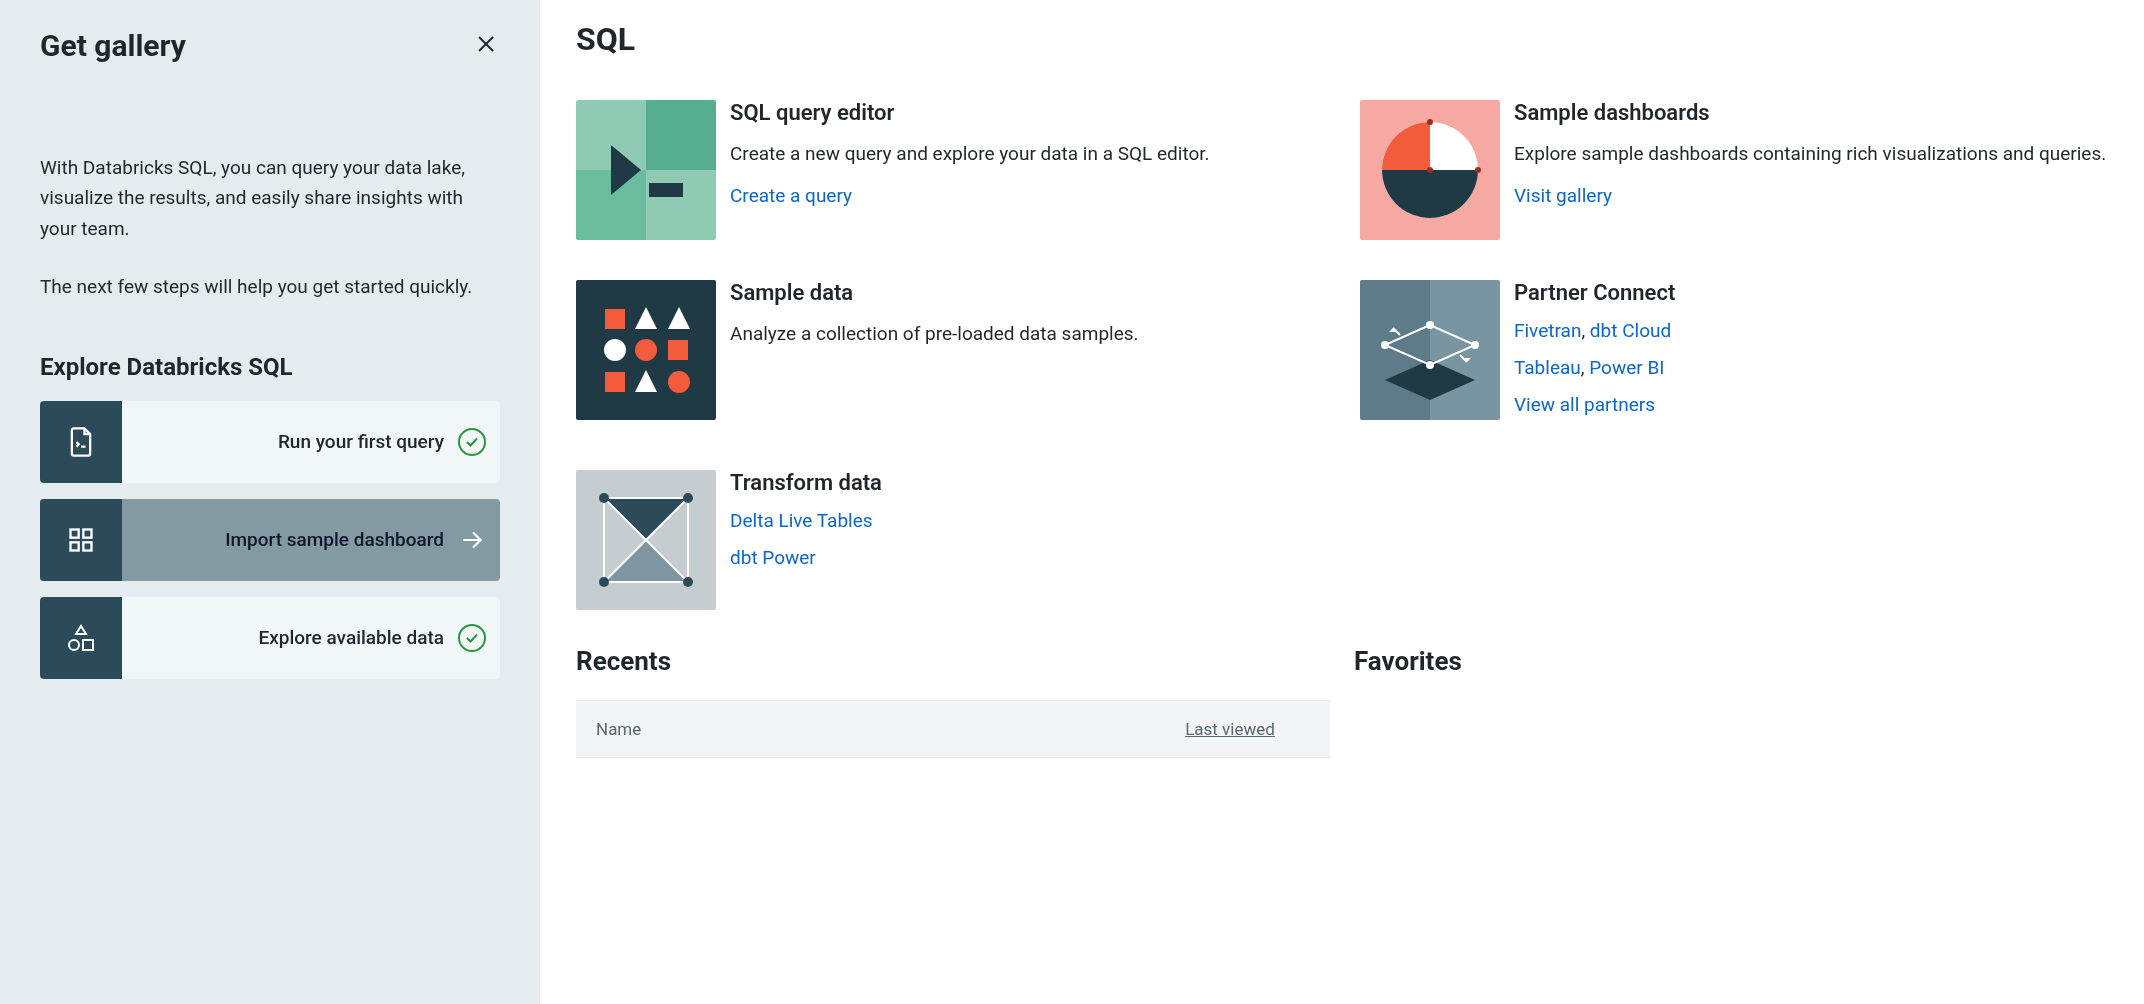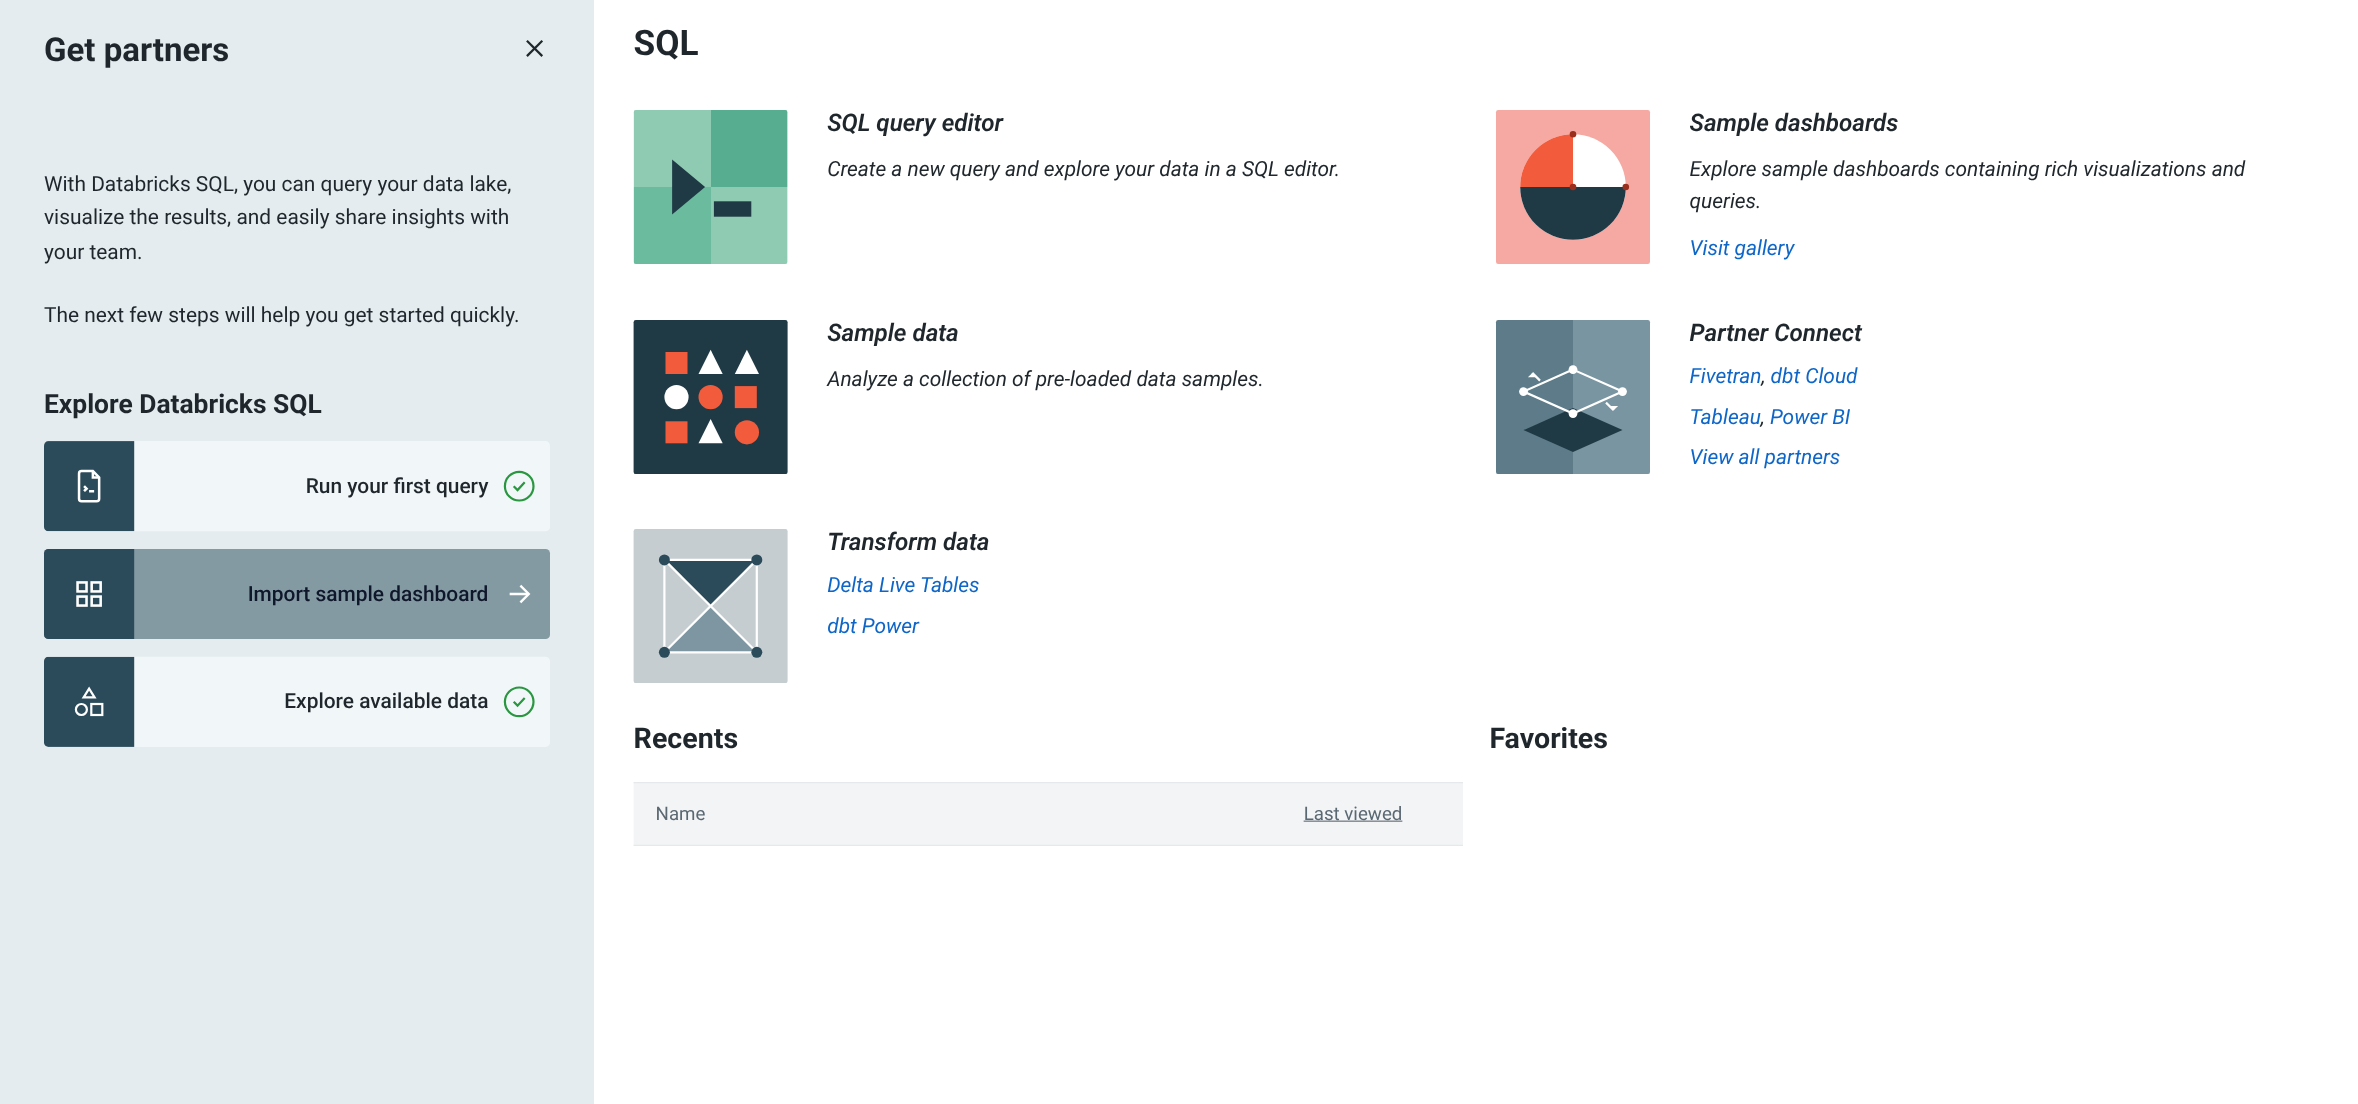--- a/index.html
+++ b/index.html
@@ -115,22 +115,21 @@
   }
   .card-grid {
     display: grid;
     grid-template-columns: 1fr 1fr;
     column-gap: 36px;
     row-gap: 40px;
     margin-bottom: 36px;
   }
   .card {
     display: flex;
-    gap: 36px;
-    font-style: italic;
+    gap: 14px;
   }
   .tile {
     width: 140px;
     height: 140px;
     flex: 0 0 140px;
     display: flex;
     align-items: center;
     justify-content: center;
     border-radius: 2px;
   }
@@ -193,21 +192,21 @@
   .th-name { flex: 1; }
   .th-last { width: 160px; text-align: center; text-decoration: underline; }
 </style>
 </head>
 <body>
 
 <div class="layout">
 
   <aside class="side">
     <div class="side-head">
-      <h1>Get partners</h1>
+      <h1>Get gallery</h1>
       <span class="close-btn">
         <svg width="20" height="20" viewBox="0 0 20 20" fill="none" stroke="#1f272d" stroke-width="2">
           <line x1="3" y1="3" x2="17" y2="17"></line>
             <line x1="17" y1="3" x2="3" y2="17"></line>
         </svg>
       </span>
     </div>
     <div class="side-body">
       <p>With Databricks SQL, you can query your data lake, visualize the results, and easily share insights with your team.</p>
       <p>The next few steps will help you get started quickly.</p>
@@ -281,20 +280,21 @@
       <div class="card">
         <div class="tile tile-green">
           <svg width="90" height="90" viewBox="0 0 90 90">
             <polygon points="10,20 40,45 10,70" fill="#1f3a45"></polygon>
             <rect x="48" y="58" width="34" height="14" fill="#1f3a45"></rect>
           </svg>
         </div>
         <div class="card-body">
           <h3>SQL query editor</h3>
           <p>Create a new query and explore your data in a SQL editor.</p>
+          <div class="link-line"><a class="lnk">Create a query</a></div>
         </div>
       </div>
 
       <div class="card">
         <div class="tile tile-pink">
           <svg width="120" height="120" viewBox="0 0 120 120">
             <circle cx="60" cy="60" r="48" fill="#fff"></circle>
             <path d="M60 60 L60 12 A48 48 0 0 0 12 60 Z" fill="#f25c3d"></path>
             <path d="M60 60 L108 60 A48 48 0 0 1 12 60 Z" fill="#1f3a45"></path>
             <circle cx="60" cy="12" r="3" fill="#9a2f1e"></circle>

